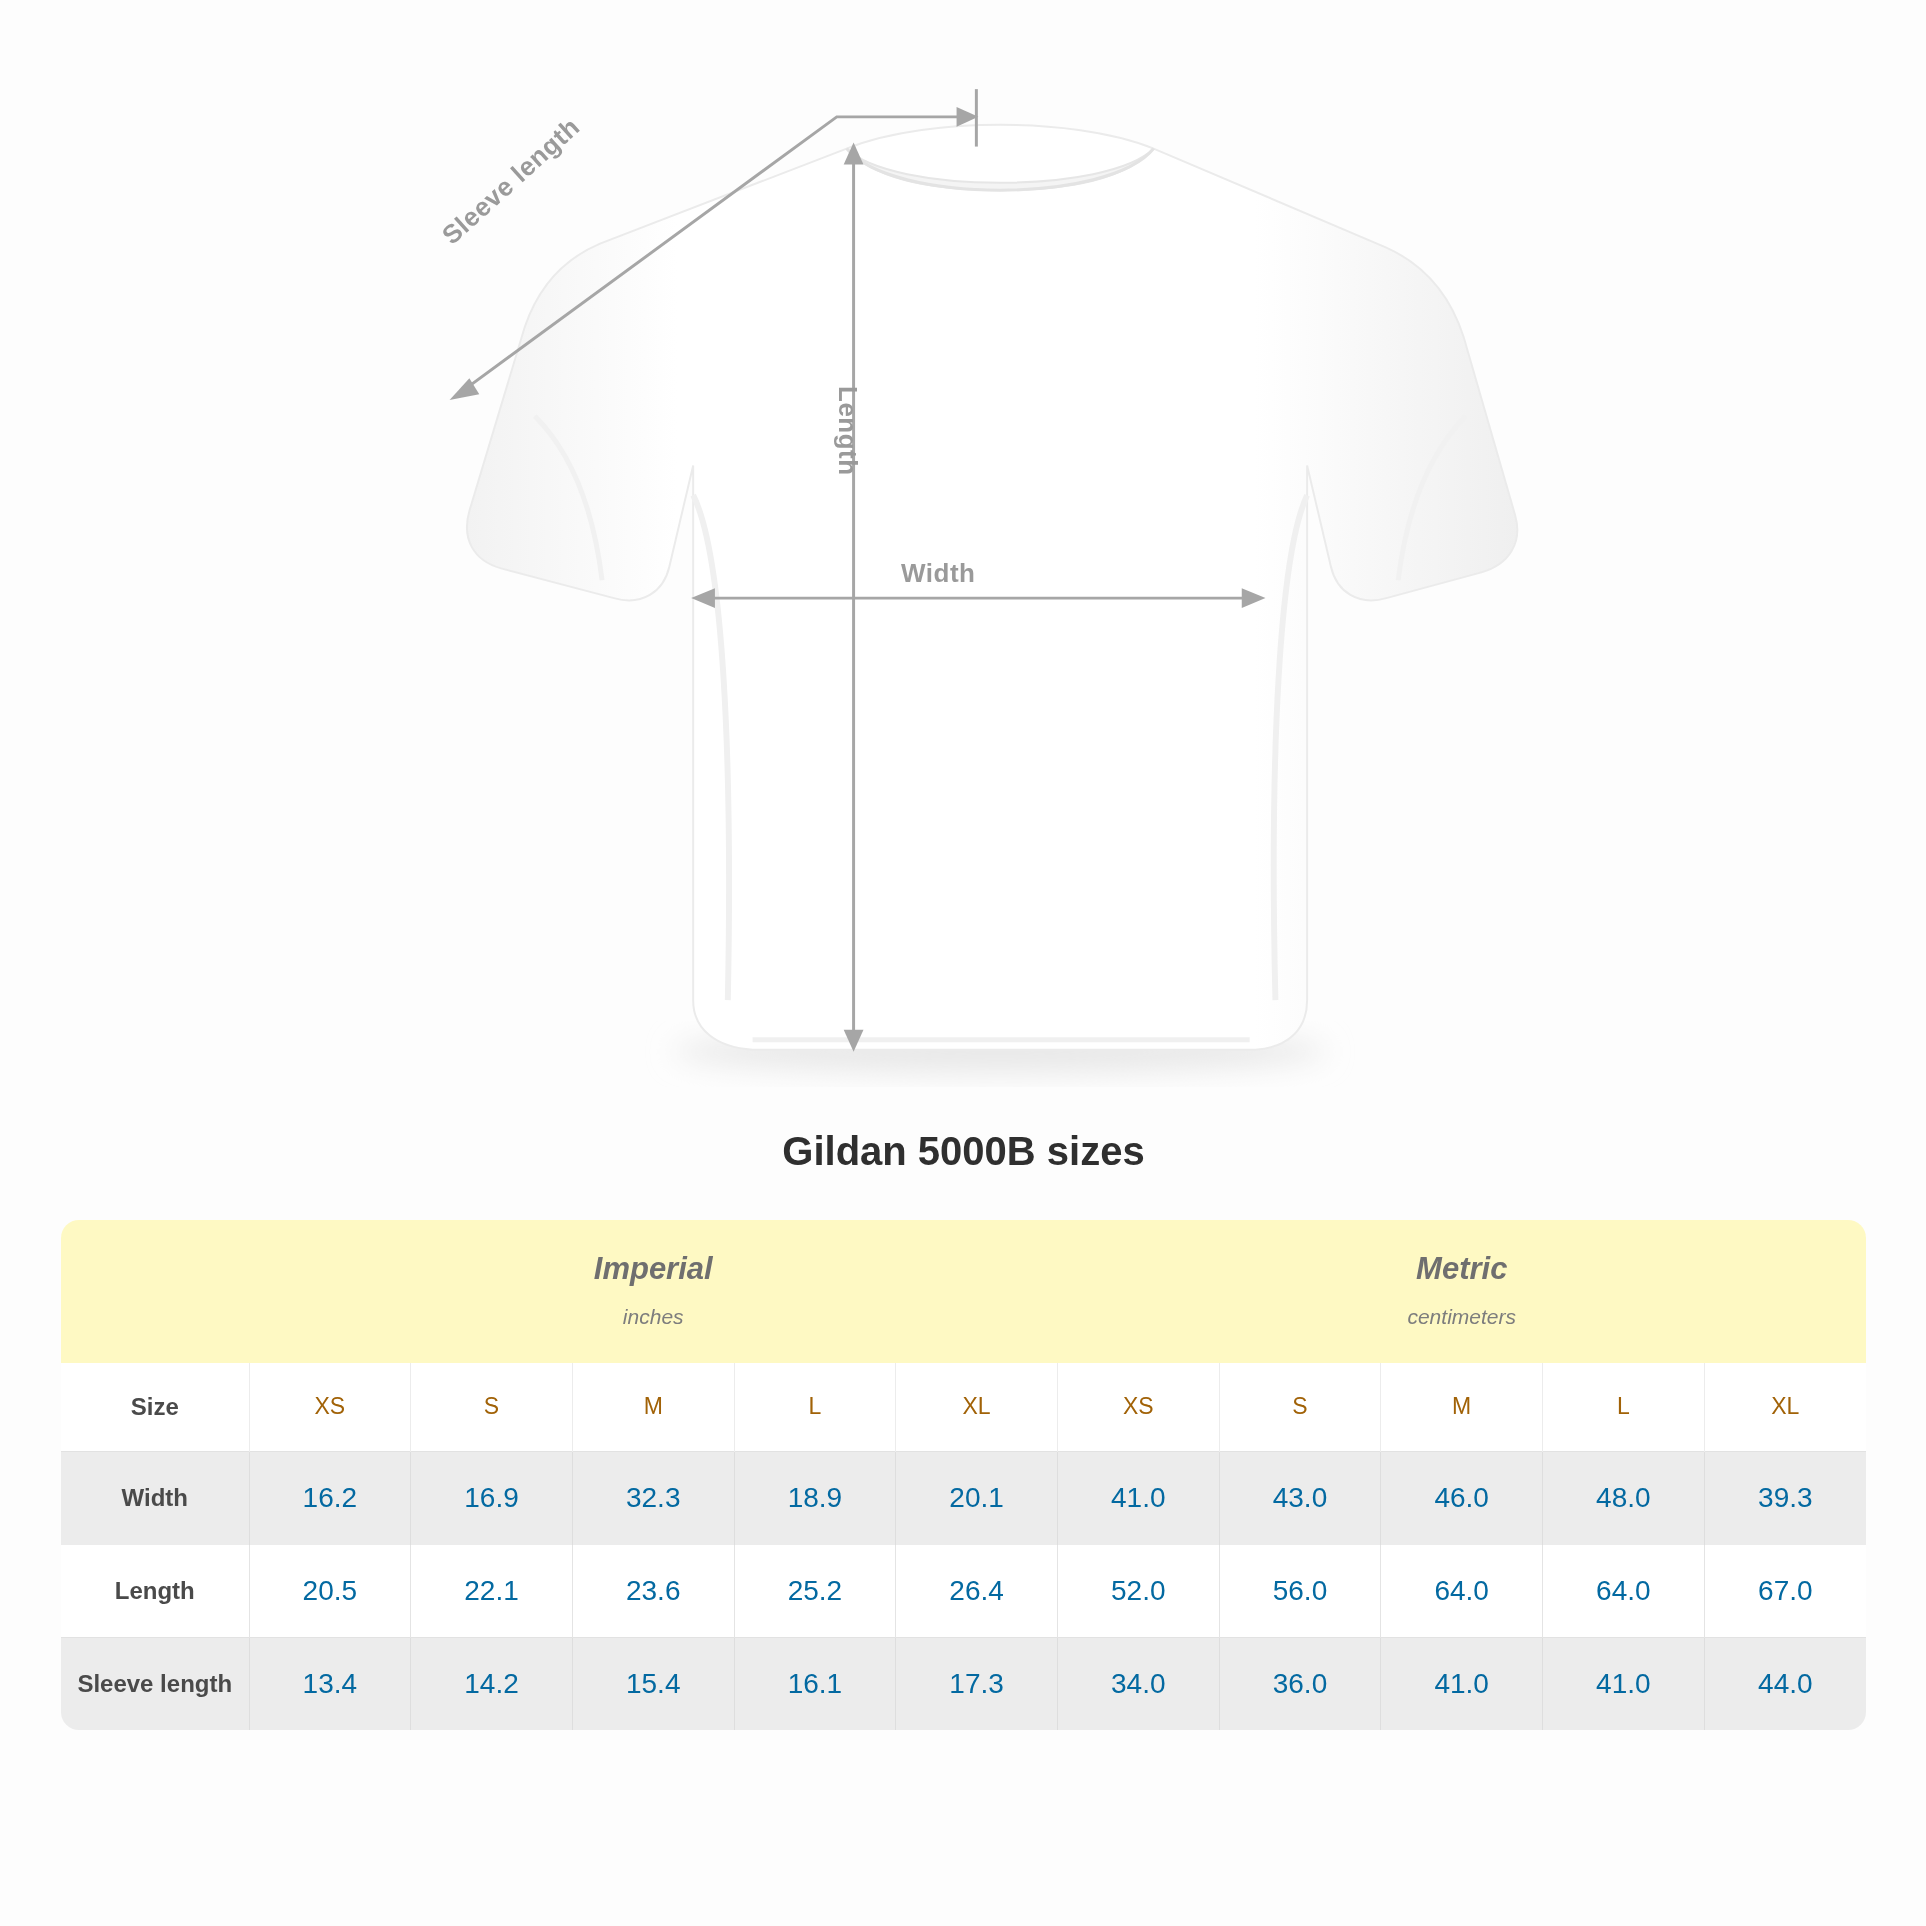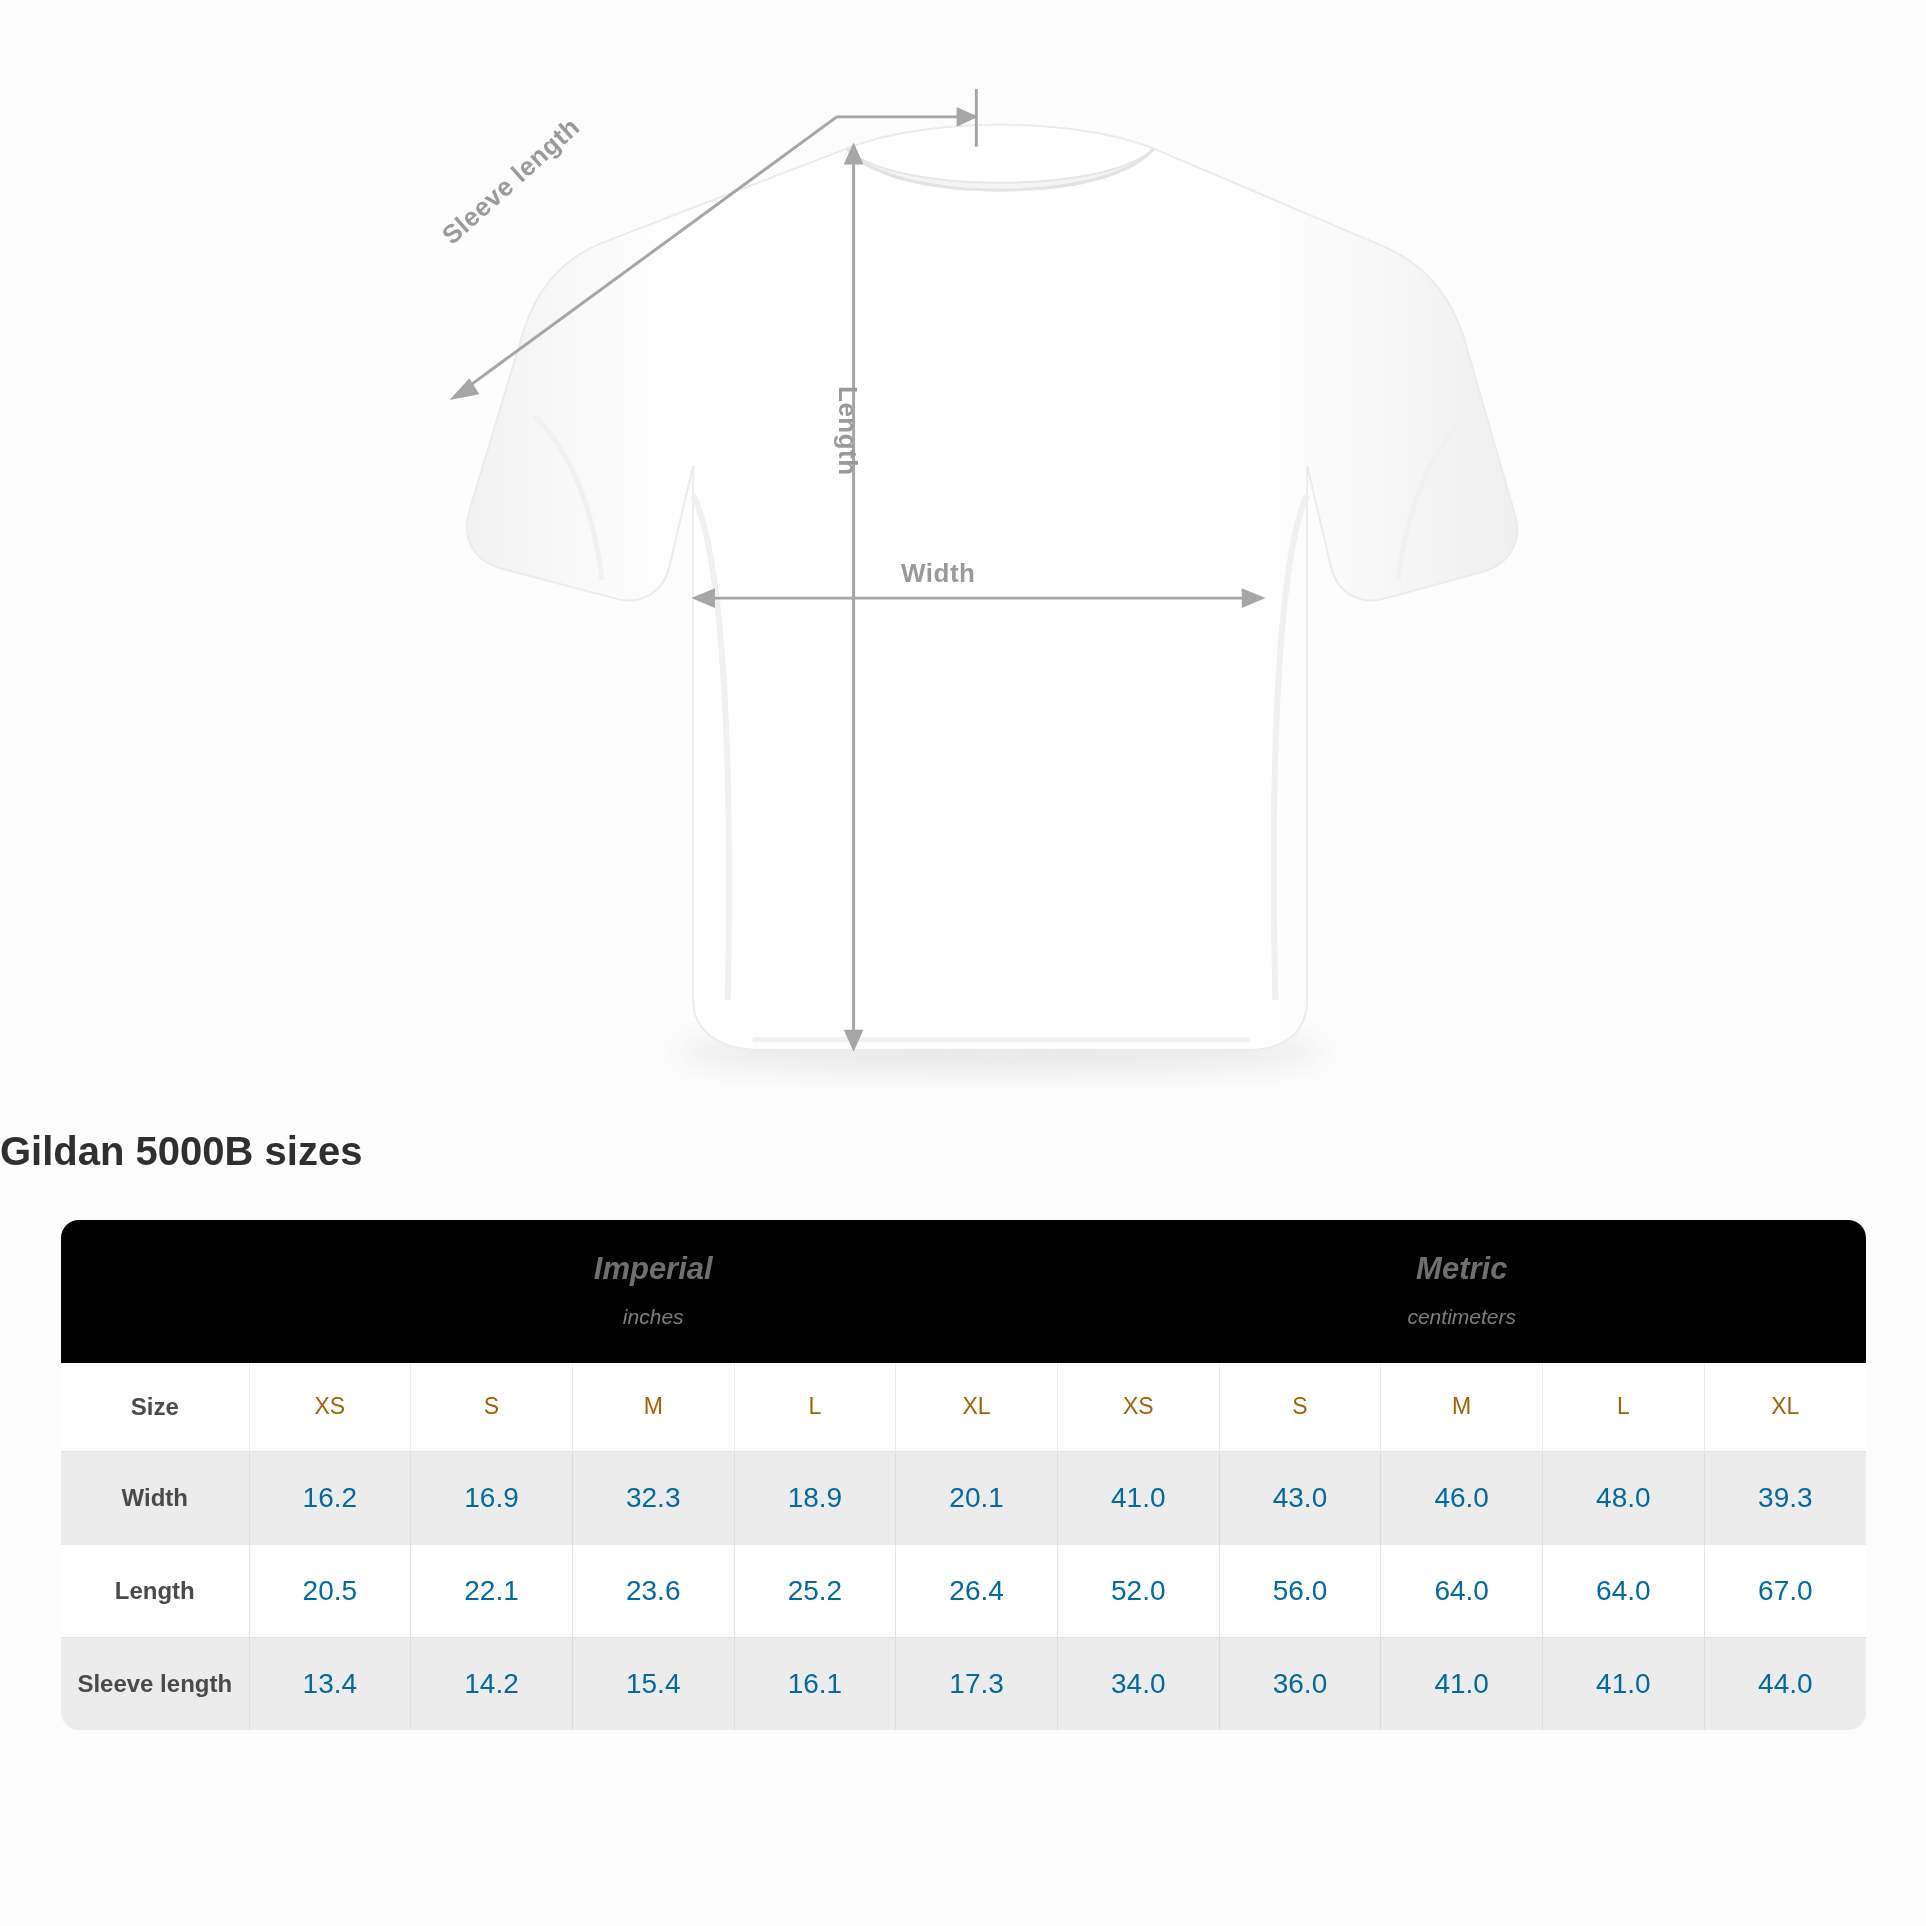--- a/index.html
+++ b/index.html
@@ -57,20 +57,21 @@
   }
   .label-width {
     left: 901px;
     top: 558px;
     font-size: 26px;
     white-space: nowrap;
   }
 
   
   .title-block {
+    text-align: center;
     margin-top: 10px;
   }
   .chart-title {
     font-size: 40px;
     font-weight: bold;
     color: #2f2f2f;
     margin: 0 0 22px 0;
   }
   .chart-note {
     font-size: 23px;
@@ -88,21 +89,21 @@
   table.size-table {
     width: 100%;
     border-collapse: collapse;
     table-layout: fixed;
   }
   table.size-table td, table.size-table th {
     text-align: center;
     vertical-align: middle;
   }
   .unit-row td {
-    background: #000000;
+    background: #fef9c3;
     padding: 30px 0 34px 0;
   }
   .unit-sys {
     font-size: 31px;
     font-style: italic;
     font-weight: bold;
     color: #6f6f6f;
     line-height: 1.25;
   }
   .unit-sub {

